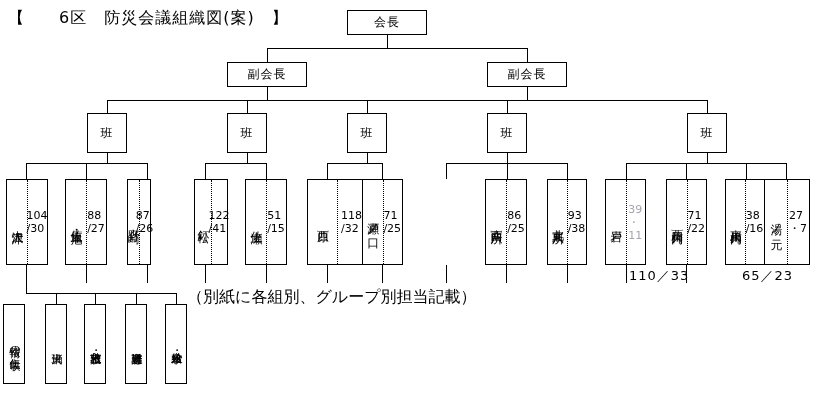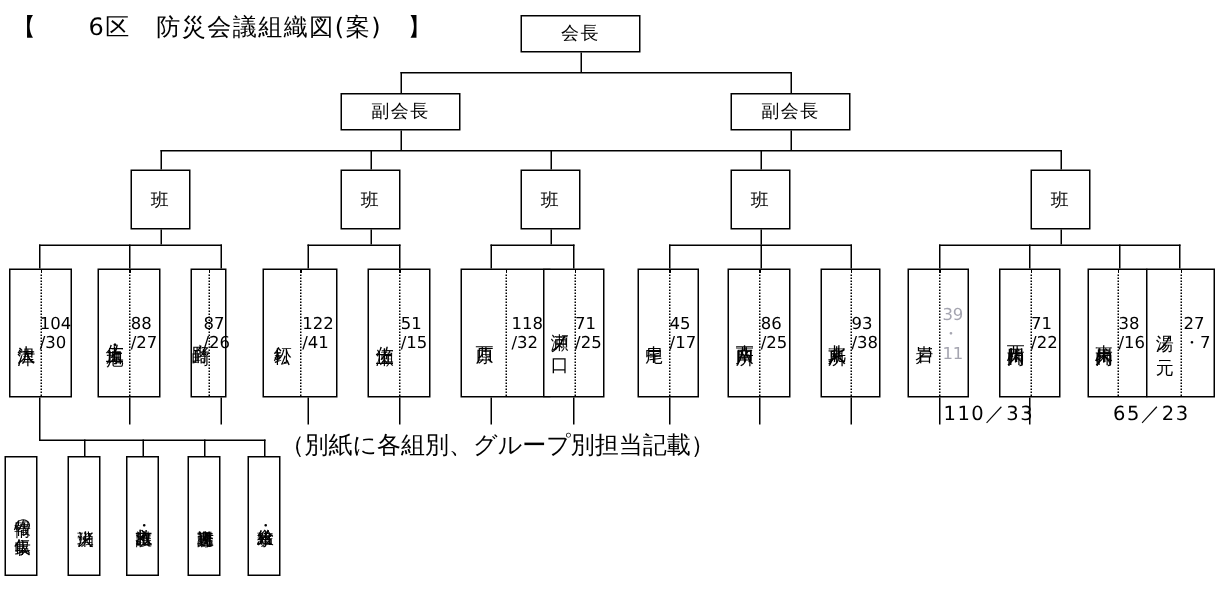--- a/index.html
+++ b/index.html
@@ -74,21 +74,21 @@
 /27</div>
   </div>
   <div class="box team" style="left:127px;width:24px;">
     <div class="tname">
         <span>野々崎</span>
       </div>
     <div class="tdiv"></div>
     <div class="tnums">87
 /26</div>
   </div>
-  <div class="box team" style="left:175px;width:50px;">
+  <div class="box team" style="left:194px;width:34px;">
     <div class="tname">
         <span>釘松</span>
       </div>
     <div class="tdiv"></div>
     <div class="tnums">122
 /41</div>
   </div>
   <div class="box team" style="left:245px;width:42px;">
     <div class="tname">
         <span>佐土瀬</span>
@@ -105,28 +105,20 @@
     <div class="tnums">118
 /32</div>
   </div>
   <div class="box team" style="left:362px;width:41px;">
     <div class="tname">
         <span>瀬戸ノ口</span>
       </div>
     <div class="tdiv"></div>
     <div class="tnums">71
 /25</div>
-  </div>
-  <div class="box team" style="left:425px;width:41px;">
-    <div class="tname">
-        <span>中尾</span>
-      </div>
-    <div class="tdiv"></div>
-    <div class="tnums">45
-/17</div>
   </div>
   <div class="box team" style="left:485px;width:42px;">
     <div class="tname">
         <span>南西八所</span>
       </div>
     <div class="tdiv"></div>
     <div class="tnums">86
 /25</div>
   </div>
   <div class="box team" style="left:547px;width:40px;">

